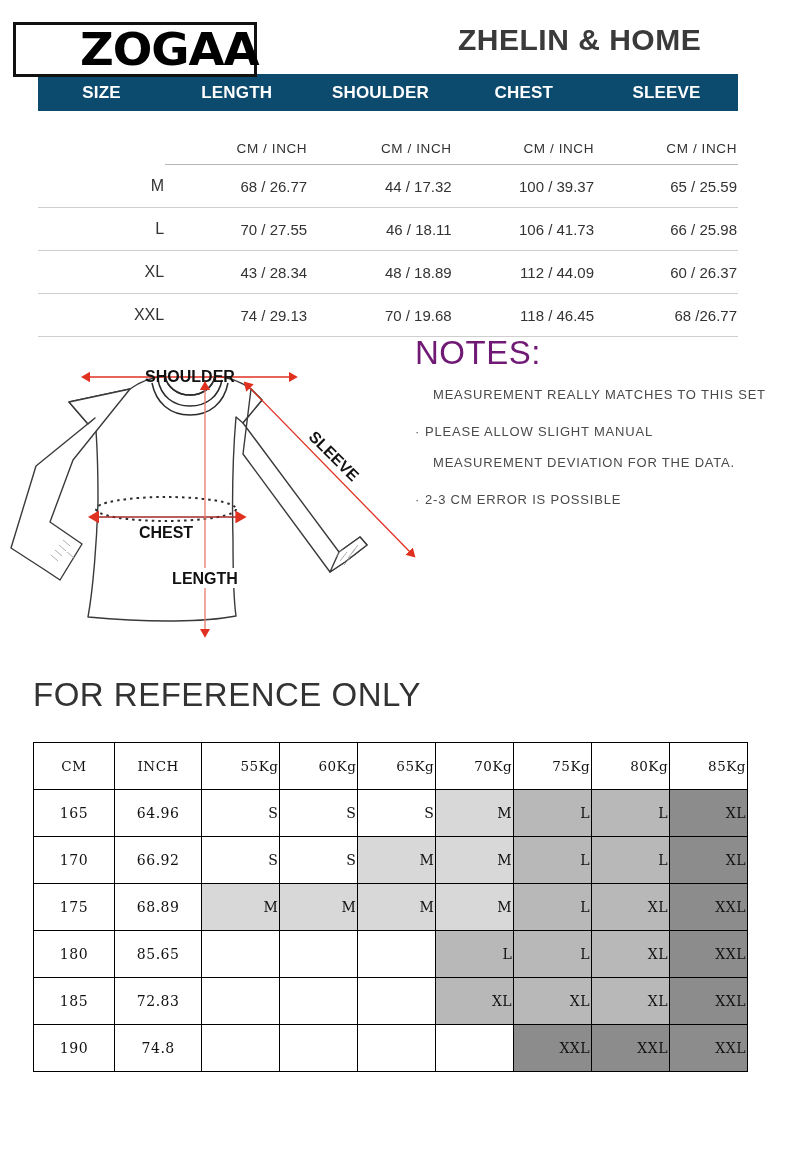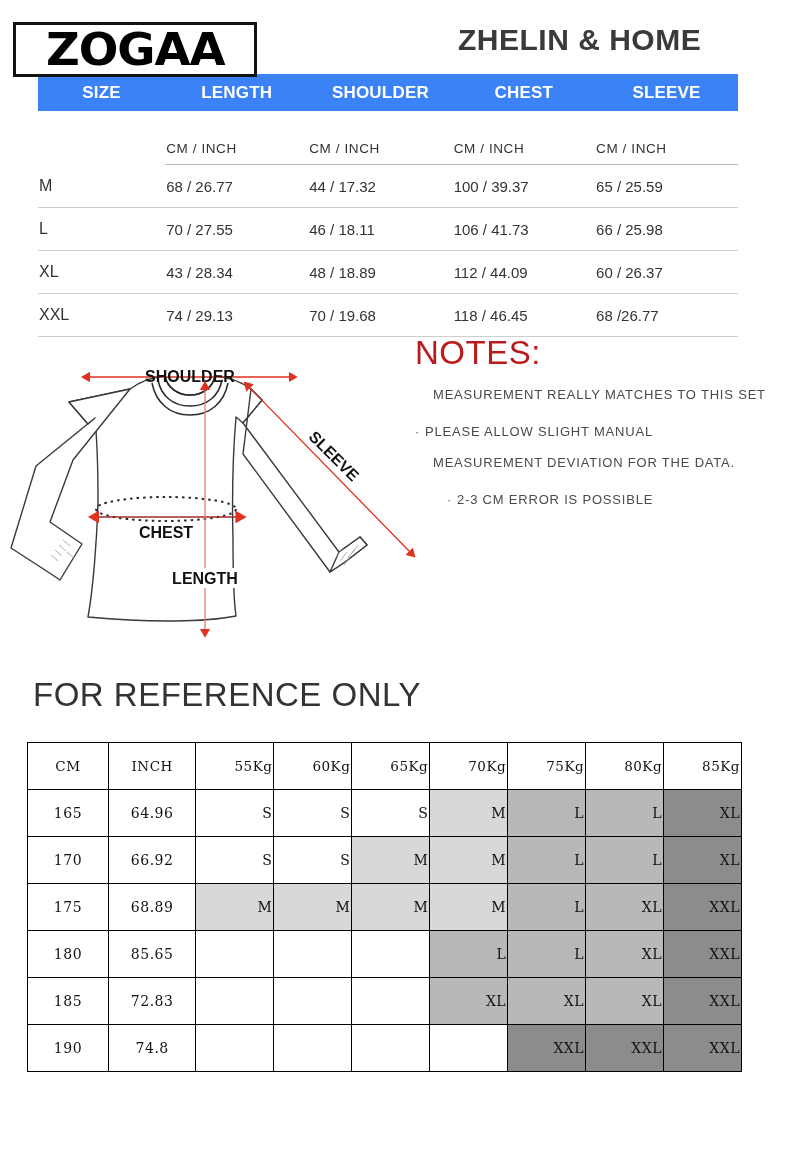--- a/index.html
+++ b/index.html
@@ -24,50 +24,50 @@
     white-space:nowrap;
   }
   .logo-box{
     position:absolute;
     left:13px;top:22px;
     width:244px;height:55px;
     background:#ffffff;
     border:3px solid #111111;
     box-sizing:border-box;
     z-index:20;
-    display:flex;align-items:center;justify-content:center;
+    display:flex;align-items:center;justify-content:flex-end;
   }
   .logo-text{
     font-family:"DejaVu Sans", sans-serif;
     font-weight:700;
     font-size:44px;
     letter-spacing:-1px;
     color:#000;
     line-height:1;
     transform:scaleX(1.06);
   }
 
   
   .size-table{
     position:absolute;
     left:38px;top:74px;
     width:700px;
     border-collapse:collapse;
   }
   .size-table th{
-    background:#3b82f6;
+    background:#0c4a6e;
     color:#ffffff;
     font-size:17px;
     font-weight:700;
     height:35px;
     text-align:center;
     letter-spacing:0.2px;
   }
   .size-table td{
-    text-align:left;
+    text-align:right;
     font-size:15px;
     color:#333;
     height:40px;
     border-bottom:1px solid #cfcfcf;
   }
   .size-table tr.unit-row td{
     border-bottom:1px solid #b5b5b5;
     font-size:13.5px;
     letter-spacing:0.6px;
     color:#333;
@@ -90,21 +90,21 @@
 
   
   .notes{
     position:absolute;
     left:415px;top:336px;
     width:375px;
   }
   .notes-title{
     font-size:33px;
     font-weight:400;
-    color:#b91c1c;
+    color:#701a75;
     letter-spacing:0.5px;
     margin:0 0 18px 0;
     line-height:1;
   }
   .note-item{margin-bottom:22px;}
   .note-line1{
     font-size:13px;
     letter-spacing:0.8px;
     color:#4a4a4a;
     white-space:nowrap;
@@ -115,37 +115,37 @@
     color:#555;
   }
   .note-line2{
     font-size:13px;
     letter-spacing:0.8px;
     color:#4a4a4a;
     margin-top:16px;
     margin-left:18px;
     white-space:nowrap;
   }
-  .note-item.single{margin-bottom:0;margin-left:32px;}
+  .note-item.single{margin-bottom:0;}
 
   
   .ref-title{
     position:absolute;
     left:33px;top:678px;
     font-size:33px;
     color:#333;
     font-weight:400;
     letter-spacing:0.5px;
     line-height:1;
   }
 
   
   .ref-table{
     position:absolute;
-    left:27px;top:742px;
+    left:33px;top:742px;
     width:715px;
     border-collapse:collapse;
     font-family:"DejaVu Serif", serif;
   }
   .ref-table td{
     border:1.5px solid #000;
     height:44px;
     text-align:center;
     vertical-align:middle;
     font-size:14px;

